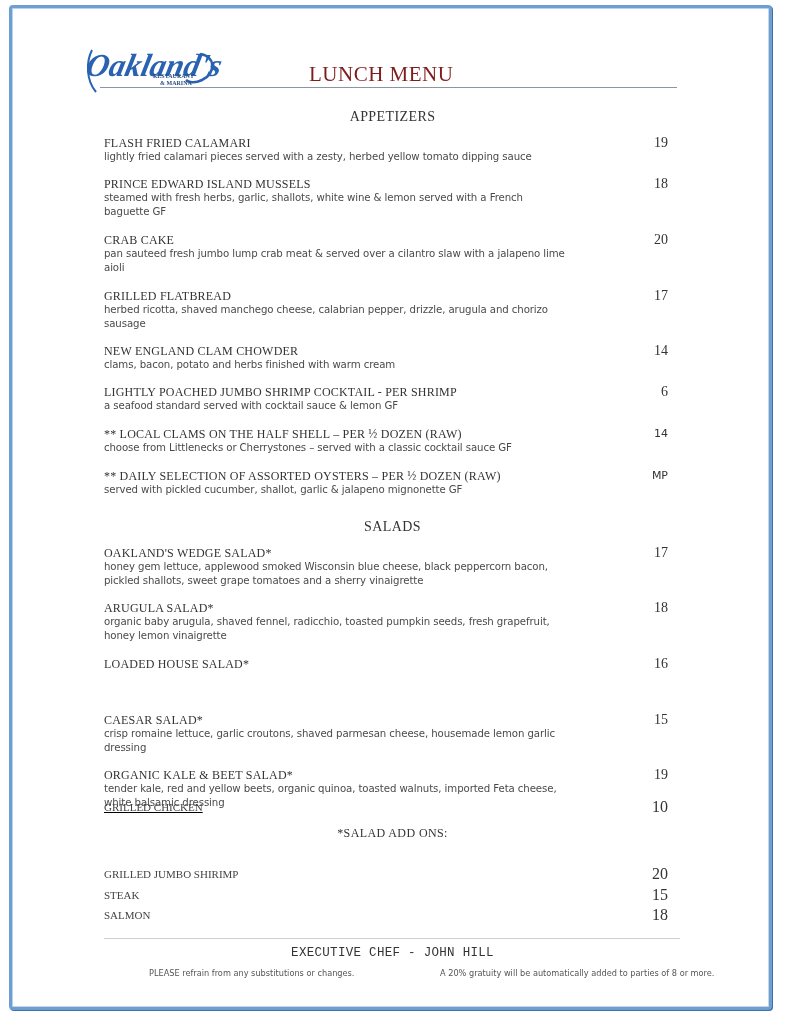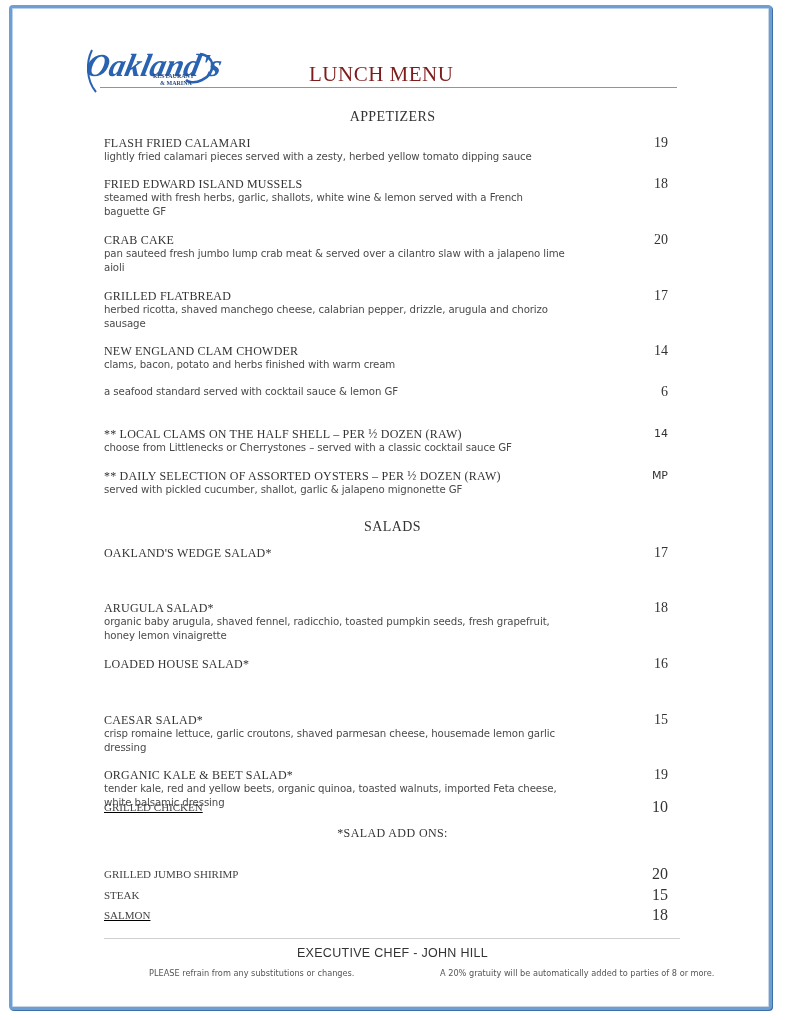--- a/index.html
+++ b/index.html
@@ -48,21 +48,21 @@
       font-family: "Liberation Serif", serif; font-size: 14px; color: #333; line-height: 14px;
     }
     .item-price.sans { font-family: "DejaVu Sans", sans-serif; font-size: 11px; }
     .addon-name { font-family: "Liberation Serif", serif; font-size: 11px; color: #444; line-height: 14px; }
     .addon-price { font-size: 16px; }
     .bottom-rule {
       position: absolute; left: 104px; top: 938px; width: 576px; height: 1px; background: #cfcfcf;
     }
     .chef {
       position: absolute; left: 0; width: 785px; top: 946px; text-align: center;
-      font-family: Liberation Sans, sans-serif; font-size: 12.5px; color: #333; letter-spacing: 0.3px;
+      font-family: Liberation Mono, monospace; font-size: 12.5px; color: #333; letter-spacing: 0.3px;
     }
     .note {
       position: absolute; top: 968px; font-family: "DejaVu Sans", sans-serif;
       font-size: 8.2px; color: #555; line-height: 11px; margin-left: 45px;
     }
   </style>
 </head>
 <body>
 
 <div class="frame"></div>
@@ -81,58 +81,60 @@
 <div class="title-rule"></div>
 
 <div class="section-head" style="top:109px;">APPETIZERS</div>
 
 <div class="item" style="top:136px;">
   <div class="item-name">FLASH FRIED CALAMARI</div>
   <div class="item-desc">lightly fried calamari pieces served with a zesty, herbed yellow tomato dipping sauce</div>
   <div class="item-price">19</div>
 </div>
 <div class="item" style="top:177px;">
-  <div class="item-name">FRIED EDWARD ISLAND MUSSELS</div>
+  <div class="item-name">PRINCE EDWARD ISLAND MUSSELS</div>
   <div class="item-desc">steamed with fresh herbs, garlic, shallots, white wine &amp; lemon served with a French baguette GF</div>
   <div class="item-price">18</div>
 </div>
 <div class="item" style="top:233px;">
   <div class="item-name">CRAB CAKE</div>
   <div class="item-desc">pan sauteed fresh jumbo lump crab meat &amp; served over a cilantro slaw with a jalapeno lime aioli</div>
   <div class="item-price">20</div>
 </div>
 <div class="item" style="top:289px;">
   <div class="item-name">GRILLED FLATBREAD</div>
   <div class="item-desc">herbed ricotta, shaved manchego cheese, calabrian pepper, drizzle, arugula and chorizo sausage</div>
   <div class="item-price">17</div>
 </div>
 <div class="item" style="top:344px;">
   <div class="item-name">NEW ENGLAND CLAM CHOWDER</div>
   <div class="item-desc">clams, bacon, potato and herbs finished with warm cream</div>
   <div class="item-price">14</div>
 </div>
 <div class="item" style="top:385px;">
+  <div class="item-name">LIGHTLY POACHED JUMBO SHRIMP COCKTAIL - PER SHRIMP</div>
   <div class="item-desc">a seafood standard served with cocktail sauce &amp; lemon GF</div>
   <div class="item-price">6</div>
 </div>
 <div class="item" style="top:427px;">
   <div class="item-name">** LOCAL CLAMS ON THE HALF SHELL – PER ½ DOZEN (RAW)</div>
   <div class="item-desc">choose from Littlenecks or Cherrystones – served with a classic cocktail sauce GF</div>
   <div class="item-price sans">14</div>
 </div>
 <div class="item" style="top:469px;">
   <div class="item-name">** DAILY SELECTION OF ASSORTED OYSTERS – PER ½ DOZEN (RAW)</div>
   <div class="item-desc">served with pickled cucumber, shallot, garlic &amp; jalapeno mignonette GF</div>
   <div class="item-price sans">MP</div>
 </div>
 
 <div class="section-head" style="top:519px;">SALADS</div>
 
 <div class="item" style="top:546px;">
   <div class="item-name">OAKLAND'S WEDGE SALAD*</div>
+  <div class="item-desc">honey gem lettuce, applewood smoked Wisconsin blue cheese, black peppercorn bacon, pickled shallots, sweet grape tomatoes and a sherry vinaigrette</div>
   <div class="item-price">17</div>
 </div>
 <div class="item" style="top:601px;">
   <div class="item-name">ARUGULA SALAD*</div>
   <div class="item-desc">organic baby arugula, shaved fennel, radicchio, toasted pumpkin seeds, fresh grapefruit, honey lemon vinaigrette</div>
   <div class="item-price">18</div>
 </div>
 <div class="item" style="top:657px;">
   <div class="item-name">LOADED HOUSE SALAD*</div>
   <div class="item-price">16</div>
@@ -155,21 +157,21 @@
   <div class="item-price addon-price">10</div>
 </div>
 <div class="item" style="top:867px;">
   <div class="addon-name">GRILLED JUMBO SHIRIMP</div>
   <div class="item-price addon-price">20</div>
 </div>
 <div class="item" style="top:888px;">
   <div class="addon-name">STEAK</div>
   <div class="item-price addon-price">15</div>
 </div>
-<div class="item" style="top:908px;text-decoration:underline;">
+<div class="item" style="top:908px;">
   <div class="addon-name">SALMON</div>
   <div class="item-price addon-price">18</div>
 </div>
 
 <div class="bottom-rule"></div>
 <div class="chef">EXECUTIVE CHEF - JOHN HILL</div>
 <div class="note" style="left:104px;">PLEASE refrain from any substitutions or changes.</div>
 <div class="note" style="left:395px;">A 20% gratuity will be automatically added to parties of 8 or more.</div>
 
 </body></html>

